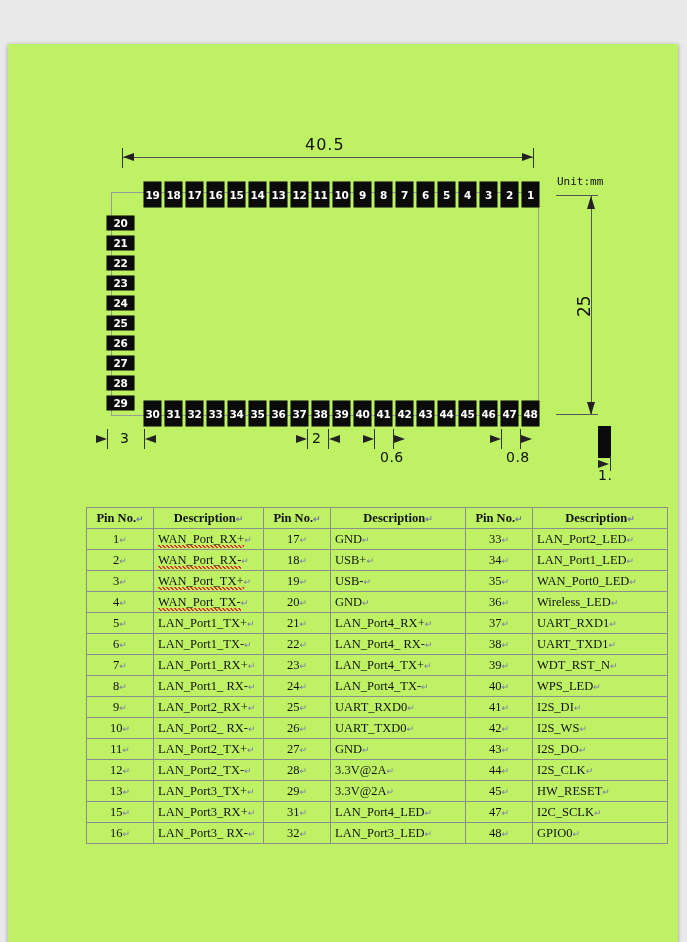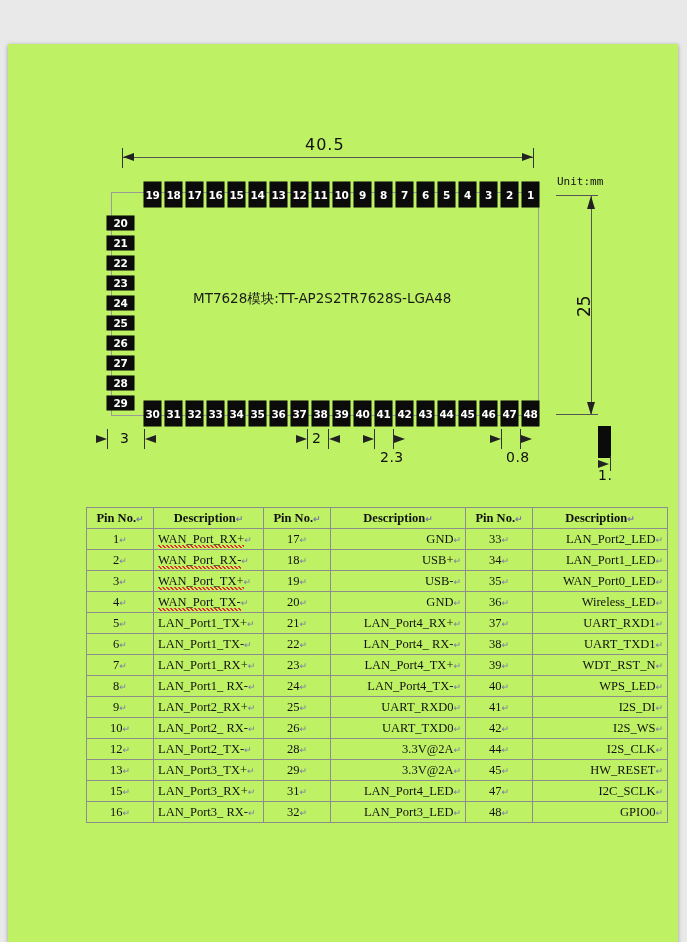--- a/index.html
+++ b/index.html
@@ -98,21 +98,21 @@
     box-sizing:border-box;
     font-weight:normal;
   }
   .pintable th{
     font-weight:bold;
     text-align:center;
     font-size:12.5px;
   }
   .c-pin{width:67px;text-align:center;}
   .c-desc{width:110px;text-align:left;padding-left:8px;}
-  .c-desc-wide{width:135px;text-align:right;padding-left:8px;}
+  .c-desc-wide{width:135px;text-align:left;padding-left:8px;}
   .pilcrow{color:#7a7aa8;font-size:9px;vertical-align:baseline;}
   .sq{
     background-image:linear-gradient(45deg,transparent 40%,#e03030 40%,#e03030 60%,transparent 60%);
     background-size:4px 3px;
     background-repeat:repeat-x;
     background-position:left bottom;
     padding-bottom:2px;
   }
 </style>
 </head>
@@ -190,41 +190,40 @@
       <div class="pad pad-h" style="left:367px;top:357px;">41</div>
       <div class="pad pad-h" style="left:388px;top:357px;">42</div>
       <div class="pad pad-h" style="left:409px;top:357px;">43</div>
       <div class="pad pad-h" style="left:430px;top:357px;">44</div>
       <div class="pad pad-h" style="left:451px;top:357px;">45</div>
       <div class="pad pad-h" style="left:472px;top:357px;">46</div>
       <div class="pad pad-h" style="left:493px;top:357px;">47</div>
       <div class="pad pad-h" style="left:514px;top:357px;">48</div>
     </div>
 
-    <div class="mod-text" style="left:185px;top:246px;">MT7628模块:TT-AP2S2TR7628S-LGA48</div>
 
     <div class="pad-detail"></div>
 
     <div class="tick" style="left:99px;top:385px;height:20px;"></div>
     <div class="tick" style="left:136px;top:385px;height:20px;"></div>
     <div class="arrow arr-right" style="left:88px;top:391px;"></div>
     <div class="arrow arr-left" style="left:137px;top:391px;"></div>
     <div class="dim-label dim-label-sm" style="left:112px;top:386px;">3</div>
 
     <div class="tick" style="left:299px;top:385px;height:20px;"></div>
     <div class="tick" style="left:320px;top:385px;height:20px;"></div>
     <div class="arrow arr-right" style="left:288px;top:391px;"></div>
     <div class="arrow arr-left" style="left:321px;top:391px;"></div>
     <div class="dim-label dim-label-sm" style="left:304px;top:386px;">2</div>
 
     <div class="tick" style="left:366px;top:385px;height:20px;"></div>
     <div class="tick" style="left:385px;top:385px;height:20px;"></div>
     <div class="arrow arr-right" style="left:355px;top:391px;"></div>
     <div class="arrow arr-right" style="left:386px;top:391px;"></div>
-    <div class="dim-label dim-label-sm" style="left:372px;top:405px;">2.3</div>
+    <div class="dim-label dim-label-sm" style="left:372px;top:405px;">0.6</div>
 
     <div class="tick" style="left:493px;top:385px;height:20px;"></div>
     <div class="tick" style="left:512px;top:385px;height:20px;"></div>
     <div class="arrow arr-right" style="left:482px;top:391px;"></div>
     <div class="arrow arr-right" style="left:513px;top:391px;"></div>
     <div class="dim-label dim-label-sm" style="left:498px;top:405px;">0.8</div>
 
     <div class="tick" style="left:602px;top:412px;height:15px;"></div>
     <div class="arrow arr-right" style="left:590px;top:416px;"></div>
     <div class="dim-label dim-label-sm" style="left:590px;top:423px;">1.</div>
@@ -317,20 +316,28 @@
         </tr>
         <tr>
           <td class="c-pin"><span>10</span><span class="pilcrow">↵</span></td>
           <td class="c-desc"><span>LAN_Port2_ RX-</span><span class="pilcrow">↵</span></td>
           <td class="c-pin"><span>26</span><span class="pilcrow">↵</span></td>
           <td class="c-desc-wide"><span>UART_TXD0</span><span class="pilcrow">↵</span></td>
           <td class="c-pin"><span>42</span><span class="pilcrow">↵</span></td>
           <td class="c-desc-wide"><span>I2S_WS</span><span class="pilcrow">↵</span></td>
         </tr>
         <tr>
+          <td class="c-pin"><span>11</span><span class="pilcrow">↵</span></td>
+          <td class="c-desc"><span>LAN_Port2_TX+</span><span class="pilcrow">↵</span></td>
+          <td class="c-pin"><span>27</span><span class="pilcrow">↵</span></td>
+          <td class="c-desc-wide"><span>GND</span><span class="pilcrow">↵</span></td>
+          <td class="c-pin"><span>43</span><span class="pilcrow">↵</span></td>
+          <td class="c-desc-wide"><span>I2S_DO</span><span class="pilcrow">↵</span></td>
+        </tr>
+        <tr>
           <td class="c-pin"><span>12</span><span class="pilcrow">↵</span></td>
           <td class="c-desc"><span>LAN_Port2_TX-</span><span class="pilcrow">↵</span></td>
           <td class="c-pin"><span>28</span><span class="pilcrow">↵</span></td>
           <td class="c-desc-wide"><span>3.3V@2A</span><span class="pilcrow">↵</span></td>
           <td class="c-pin"><span>44</span><span class="pilcrow">↵</span></td>
           <td class="c-desc-wide"><span>I2S_CLK</span><span class="pilcrow">↵</span></td>
         </tr>
         <tr>
           <td class="c-pin"><span>13</span><span class="pilcrow">↵</span></td>
           <td class="c-desc"><span>LAN_Port3_TX+</span><span class="pilcrow">↵</span></td>

